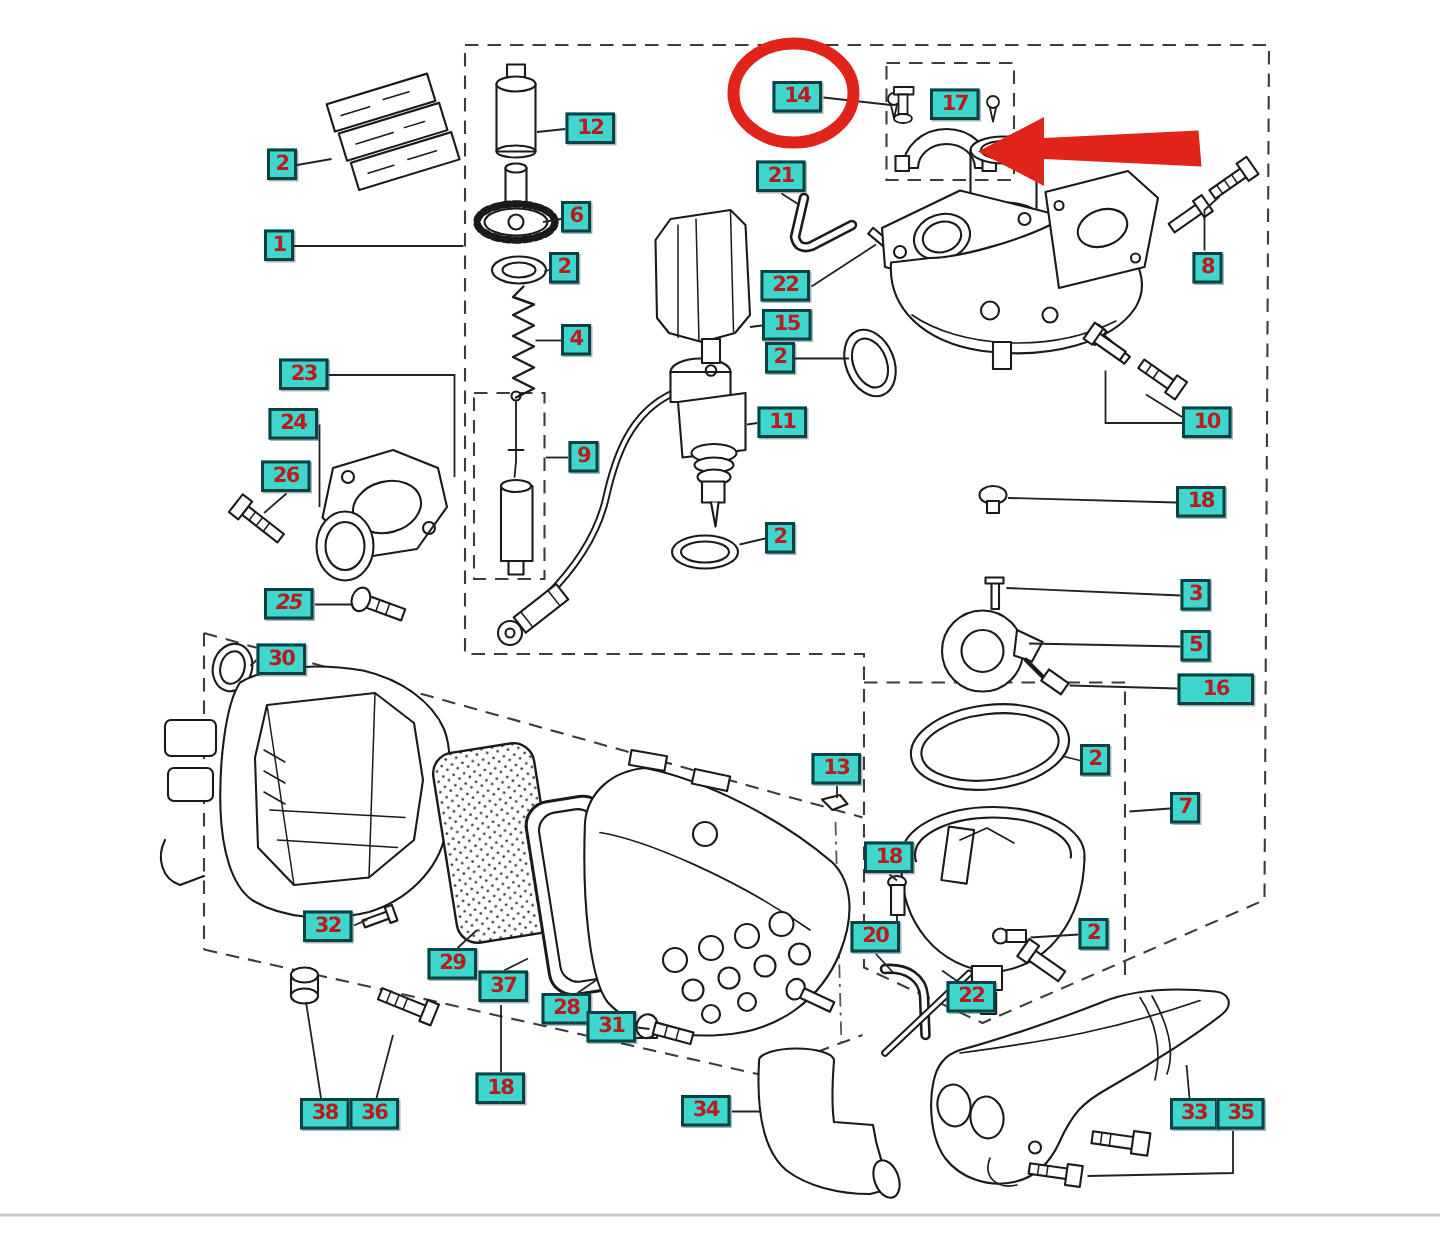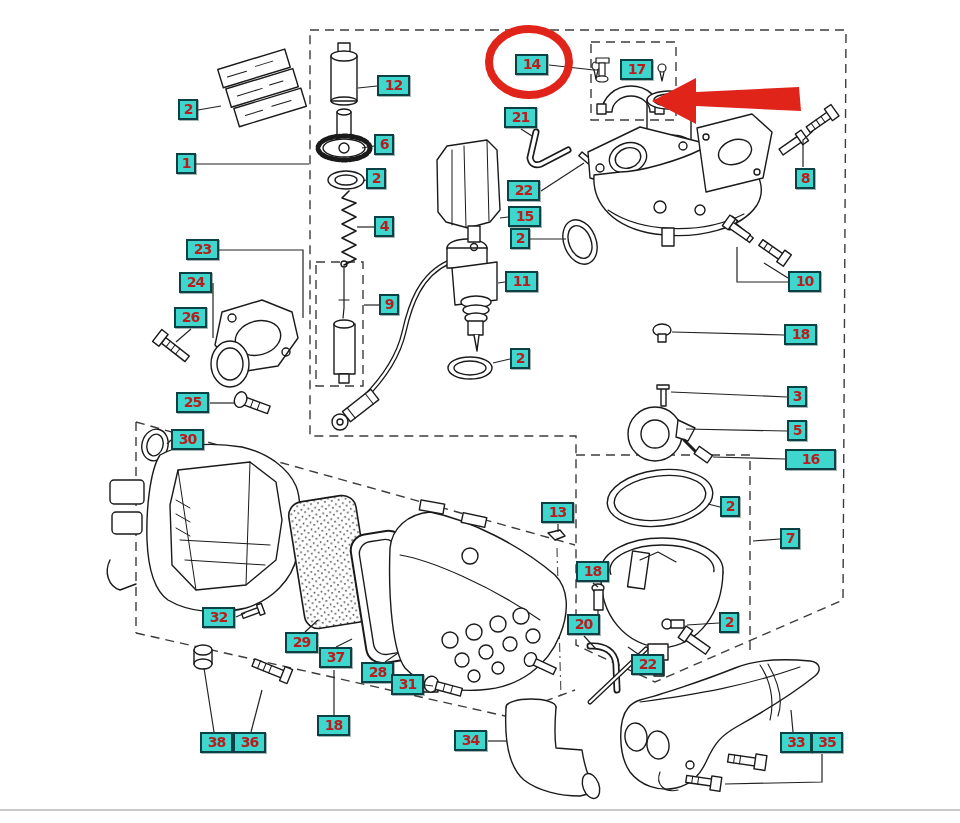--- a/index.html
+++ b/index.html
@@ -409,21 +409,21 @@
 <div id="labels">
       <div class="plabel" style="left: 178px; top: 99px; width: 20px;">2</div>
       <div class="plabel" style="left: 176px; top: 153px; width: 20px;">1</div>
       <div class="plabel" style="left: 377px; top: 75px; width: 33px;">12</div>
       <div class="plabel" style="left: 374px; top: 134px; width: 20px;">6</div>
       <div class="plabel" style="left: 366px; top: 168px; width: 20px;">2</div>
       <div class="plabel" style="left: 374px; top: 216px; width: 20px;">4</div>
       <div class="plabel" style="left: 174px; top: 239px; width: 33px; margin-left: 12px;">23</div>
       <div class="plabel" style="left: 179px; top: 272px; width: 33px;">24</div>
       <div class="plabel" style="left: 174px; top: 307px; width: 33px;">26</div>
-      <div class="plabel" style="left: 176px; top: 392px; width: 33px;">25</div>
+      <div class="plabel" style="left: 176px; top: 392px; width: 33px; font-style: italic;">25</div>
       <div class="plabel" style="left: 379px; top: 294px; width: 20px;">9</div>
       <div class="plabel" style="left: 515px; top: 54px; width: 33px;">14</div>
       <div class="plabel" style="left: 620px; top: 59px; width: 33px;">17</div>
       <div class="plabel" style="left: 504px; top: 107px; width: 33px;">21</div>
       <div class="plabel" style="left: 507px; top: 180px; width: 33px;">22</div>
       <div class="plabel" style="left: 508px; top: 206px; width: 33px;">15</div>
       <div class="plabel" style="left: 510px; top: 228px; width: 20px;">2</div>
       <div class="plabel" style="left: 505px; top: 271px; width: 33px;">11</div>
       <div class="plabel" style="left: 510px; top: 348px; width: 20px;">2</div>
       <div class="plabel" style="left: 795px; top: 168px; width: 20px;">8</div>

